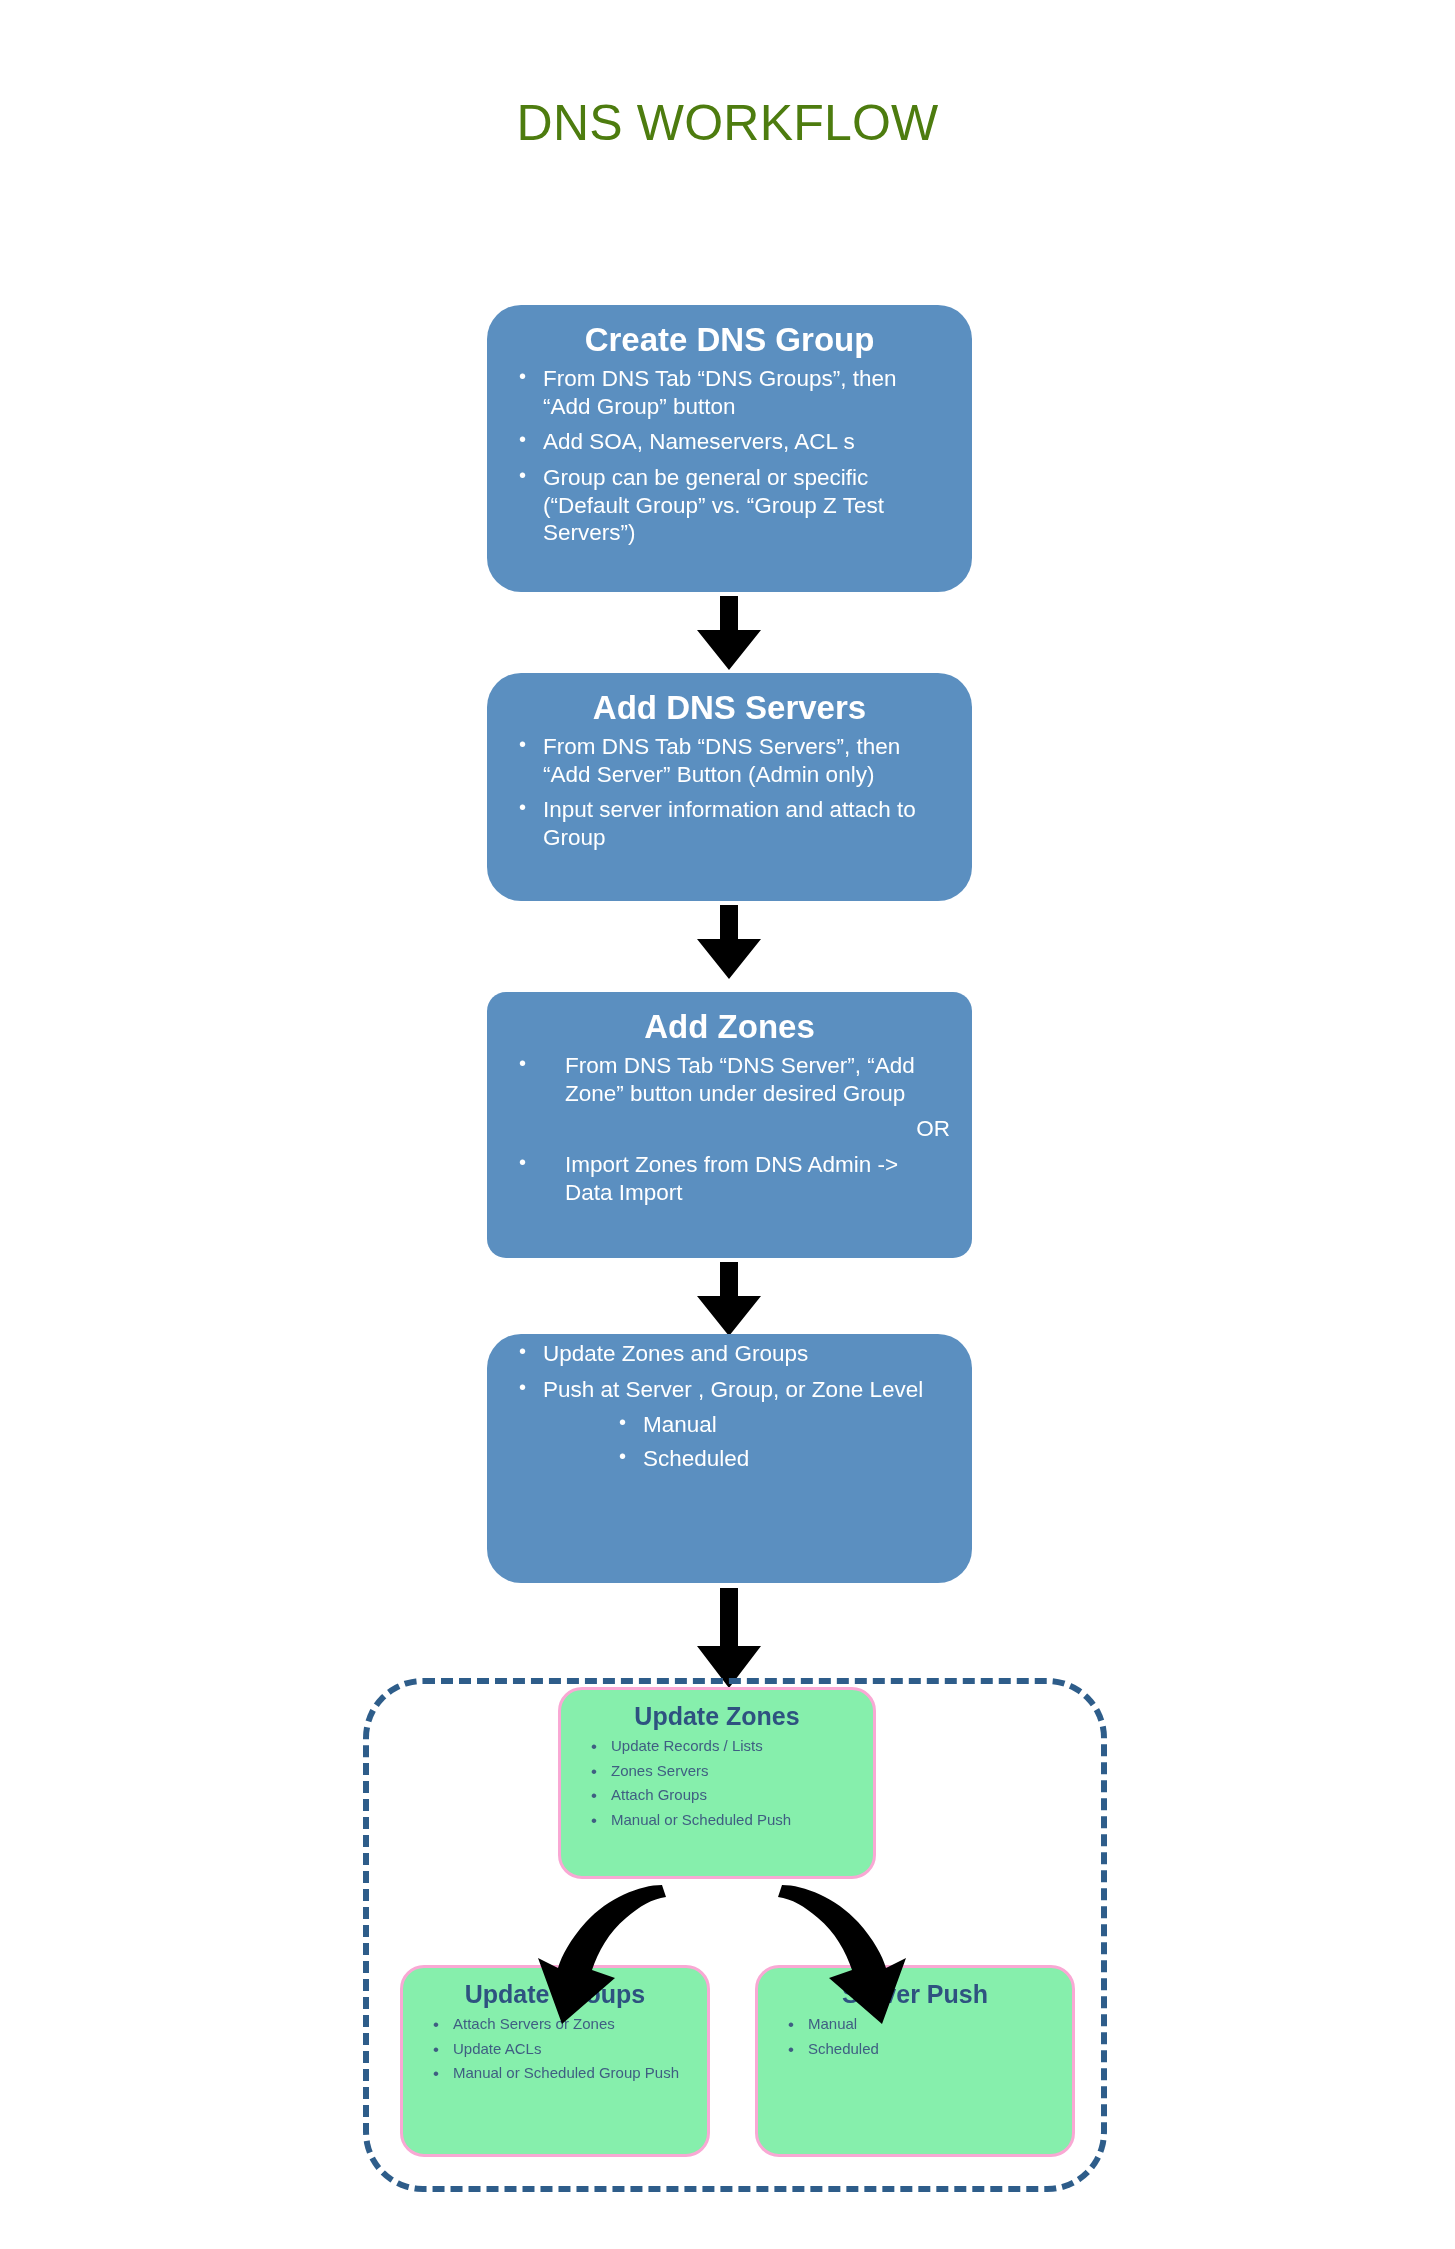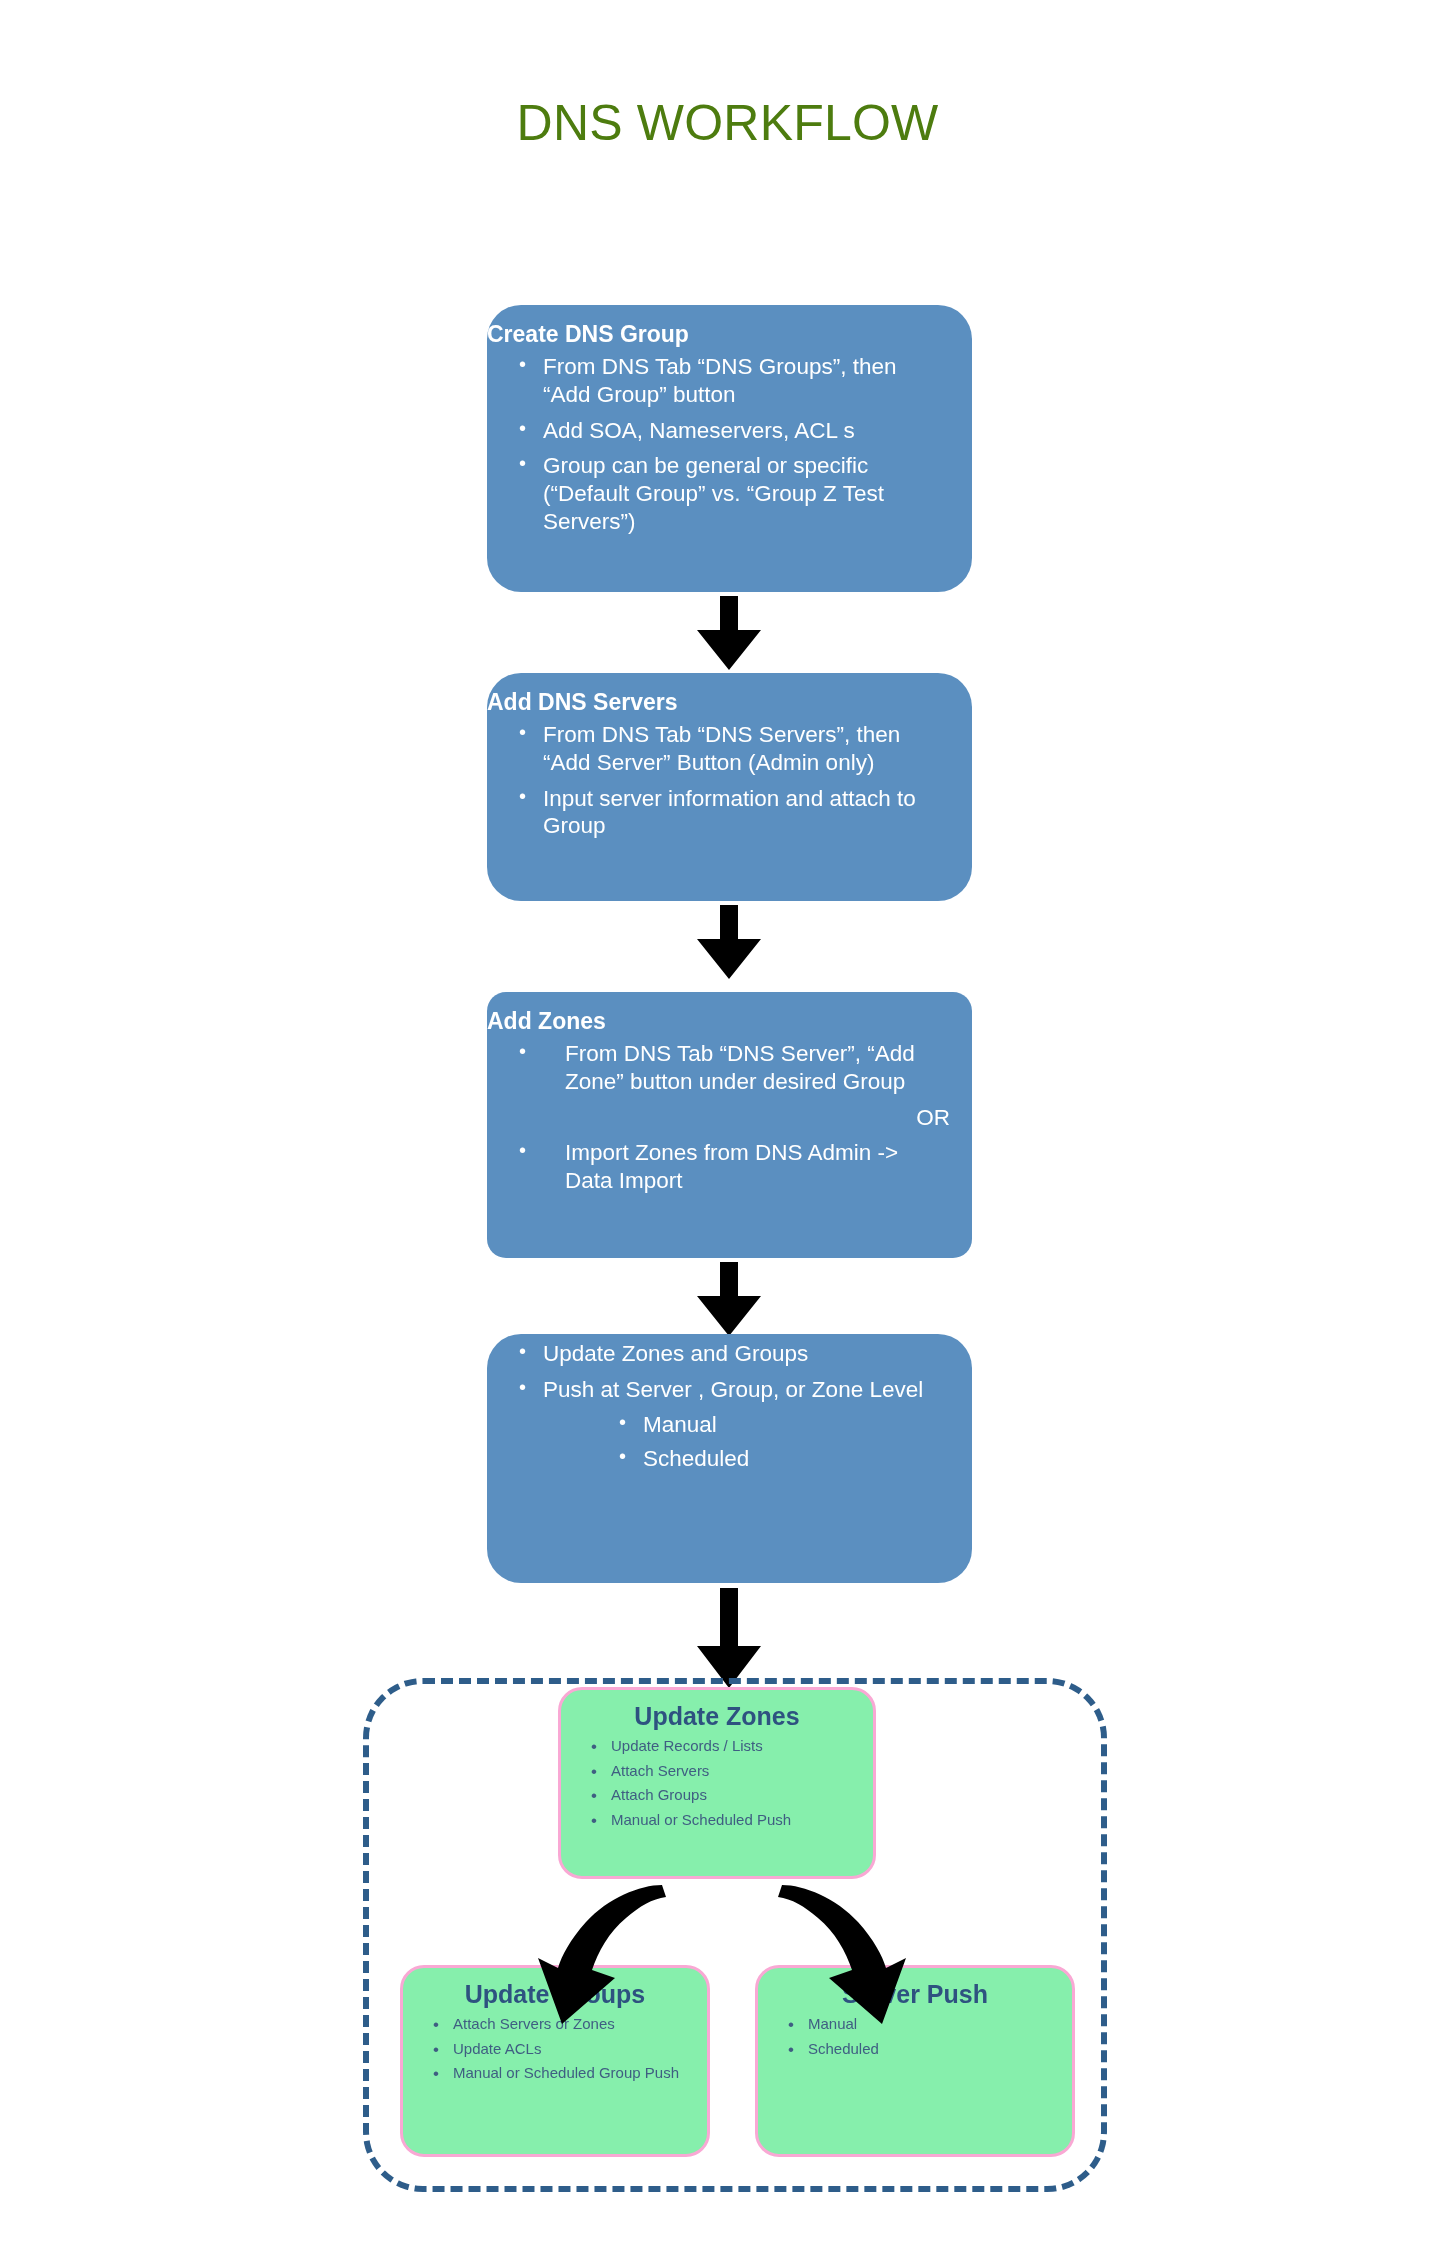--- a/index.html
+++ b/index.html
@@ -36,22 +36,22 @@
   
   .stage {
     position: absolute;
     background: #5b8fc0;
     border-radius: 34px;
     box-sizing: border-box;
     color: #ffffff;
     padding: 0;
   }
   .stage-title {
-    text-align: left;
-    font-size: 23px;
+    text-align: center;
+    font-size: 33px;
     font-weight: bold;
     color: #ffffff;
     line-height: 1.15;
     padding-top: 16px;
   }
   .stage ul {
     list-style: none;
     margin: 6px 0 0 0;
     padding: 0 22px 0 28px;
   }
@@ -217,21 +217,21 @@
   <svg class="v-arrow" style="left:679px; top:1588px;" width="100" height="100" viewBox="0 0 100 100">
     <polygon points="41,0 59,0 59,58 82,58 50,100 18,58 41,58" fill="#000000"></polygon>
   </svg>
 
   <div class="dashed-group"></div>
 
   <div class="subbox" style="left:558px; top:1687px; width:318px; height:192px;">
     <div class="subbox-title">Update Zones</div>
     <ul>
       <li>Update Records / Lists</li>
-      <li>Attach Servers</li>
+      <li>Zones Servers</li>
       <li>Attach Groups</li>
       <li>Manual or Scheduled Push</li>
     </ul>
   </div>
 
   <div class="subbox" style="left:400px; top:1965px; width:310px; height:192px;">
     <div class="subbox-title">Update Groups</div>
     <ul>
       <li>Attach Servers or Zones</li>
       <li>Update ACLs</li>

